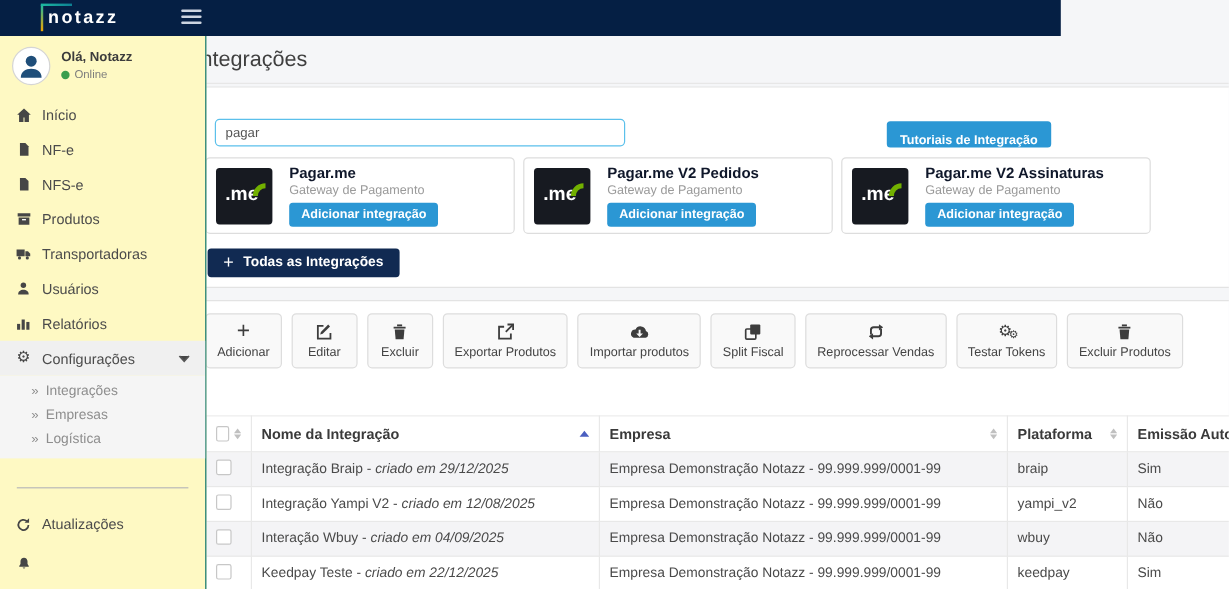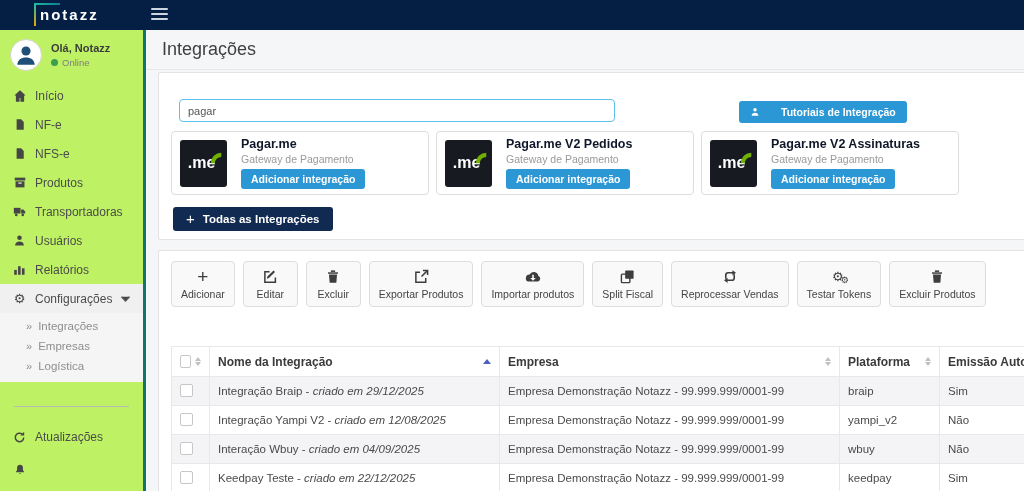--- a/index.html
+++ b/index.html
@@ -1,27 +1,27 @@
 <!DOCTYPE html>
 <html><head>
 <meta charset="utf-8">
 <style>
   * { margin:0; padding:0; box-sizing:border-box; }
   html,body { width:1024px; height:491px; overflow:hidden; font-family:"Liberation Sans", sans-serif; background:#f5f6f8; position:relative; }
 
   
-  .topbar { position:absolute; top:0; left:0; width:1024px; height:30px; background:#051f44; z-index:30; }
+  .topbar { position:absolute; top:0; left:0; width:884px; height:30px; background:#051f44; z-index:30; }
   .logo { position:absolute; left:40px; top:5px; color:#fff; font-size:15px; font-weight:bold; letter-spacing:2px; line-height:20px; }
   .logo-bar-v { position:absolute; left:34px; top:4px; width:2px; height:22px; background:linear-gradient(to top,#f0a500,#1db9a0); }
   .logo-bar-h { position:absolute; left:34px; top:3px; width:26px; height:2px; background:linear-gradient(to right,#1db9a0,#0d7f92); }
   .hamburger { position:absolute; left:151px; top:8px; width:18px; cursor:pointer; }
   .hamburger span { display:block; width:17px; height:2px; background:#cdd4e0; margin-bottom:3px; border-radius:1px; }
 
   
-  .sidebar { position:absolute; top:30px; left:0; width:146px; height:461px; background:#bef264; border-right:3px solid #0f766e; z-index:20; }
+  .sidebar { position:absolute; top:30px; left:0; width:172px; height:461px; background:#fef9c3; border-right:1px solid #0f766e; z-index:20; }
   .user-block { display:flex; align-items:center; gap:9px; padding:9px 10px 10px 10px; }
   .avatar { width:32px; height:32px; border-radius:50%; background:#fff; border:1px solid #d5d5d5; display:flex; align-items:center; justify-content:center; overflow:hidden; }
   .user-name { font-size:11px; font-weight:bold; color:#3c3c3c; }
   .user-status { font-size:9.5px; color:#7d7d7d; margin-top:3px; display:flex; align-items:center; gap:4px; }
   .dot { width:7px; height:7px; border-radius:50%; background:#3a9e4d; display:inline-block; }
   .menu-item { display:flex; align-items:center; gap:8px; padding:7px 12px; font-size:12px; color:#4b4b4b; cursor:pointer; height:29px; }
   .menu-item .mi-icon { width:15px; display:flex; justify-content:center; align-items:center; flex:none; }
   .menu-item svg { fill:#464646; }
   .mi-glyph { font-family:"DejaVu Sans", sans-serif; font-size:13px; color:#464646; line-height:1; }
   .menu-item.active-parent { background:#f0f0f0; }
@@ -34,22 +34,22 @@
 
   
   .main { position:absolute; top:30px; left:146px; width:878px; height:461px; background:#f5f6f8; }
   .page-header { height:40px; display:flex; align-items:center; padding-left:16px; border-bottom:1px solid #e7e7e7; }
   .page-title { font-size:18px; color:#3f3f3f; }
 
   .panel { position:absolute; background:#fff; border:1px solid #e3e3e3; border-radius:2px; }
   .panel1 { left:12px; top:42px; width:880px; height:168px; }
   .panel2 { left:12px; top:220px; width:880px; height:260px; }
 
-  .search-input { position:absolute; left:20px; top:26px; width:436px; height:23px; border:1px solid #5bc0eb; border-radius:4px; outline:none; font-size:11px; color:#555; padding:0 8px; font-family:"Liberation Sans", sans-serif; }
-  .btn-blue { background:#2b97d4; color:#fff; border:none; border-radius:3px; font-size:10.5px; font-weight:bold; padding:5px 11px; cursor:pointer; display:inline-flex; align-items:center; gap:21px; font-family:"Liberation Sans", sans-serif; }
+  .search-input { position:absolute; left:20px; top:26px; width:342px; height:23px; border:1px solid #5bc0eb; border-radius:4px; outline:none; font-size:11px; color:#555; padding:0 8px; font-family:"Liberation Sans", sans-serif; }
+  .btn-blue { background:#2b97d4; color:#fff; border:none; border-radius:3px; font-size:10.5px; font-weight:bold; padding:5px 11px; cursor:pointer; display:inline-flex; align-items:center; gap:5px; font-family:"Liberation Sans", sans-serif;flex-direction:column; }
   .tutorials-btn { position:absolute; left:580px; top:28px; height:22px; }
 
   .cards { position:absolute; left:12px; top:58px; display:flex; gap:7px; }
   .card { width:258px; height:64px; border:1px solid #ddd; border-radius:4px; background:#fff; display:flex; align-items:center; padding:8px; gap:14px; }
   .card-logo { width:47px; height:47px; background:#171a21; border-radius:3px; display:flex; align-items:center; justify-content:center; flex:none; position:relative; }
   .card-logo .me-txt { color:#fff; font-size:16px; font-weight:bold; margin-left:-4px; }
   .card-logo svg { position:absolute; right:5px; top:12px; }
   .card-title { font-size:12.5px; font-weight:bold; color:#0f172a; }
   .card-sub { font-size:10.5px; color:#9a9a9a; margin:2px 0 4px 0; }
   .card-btn { padding:4px 10px; }

